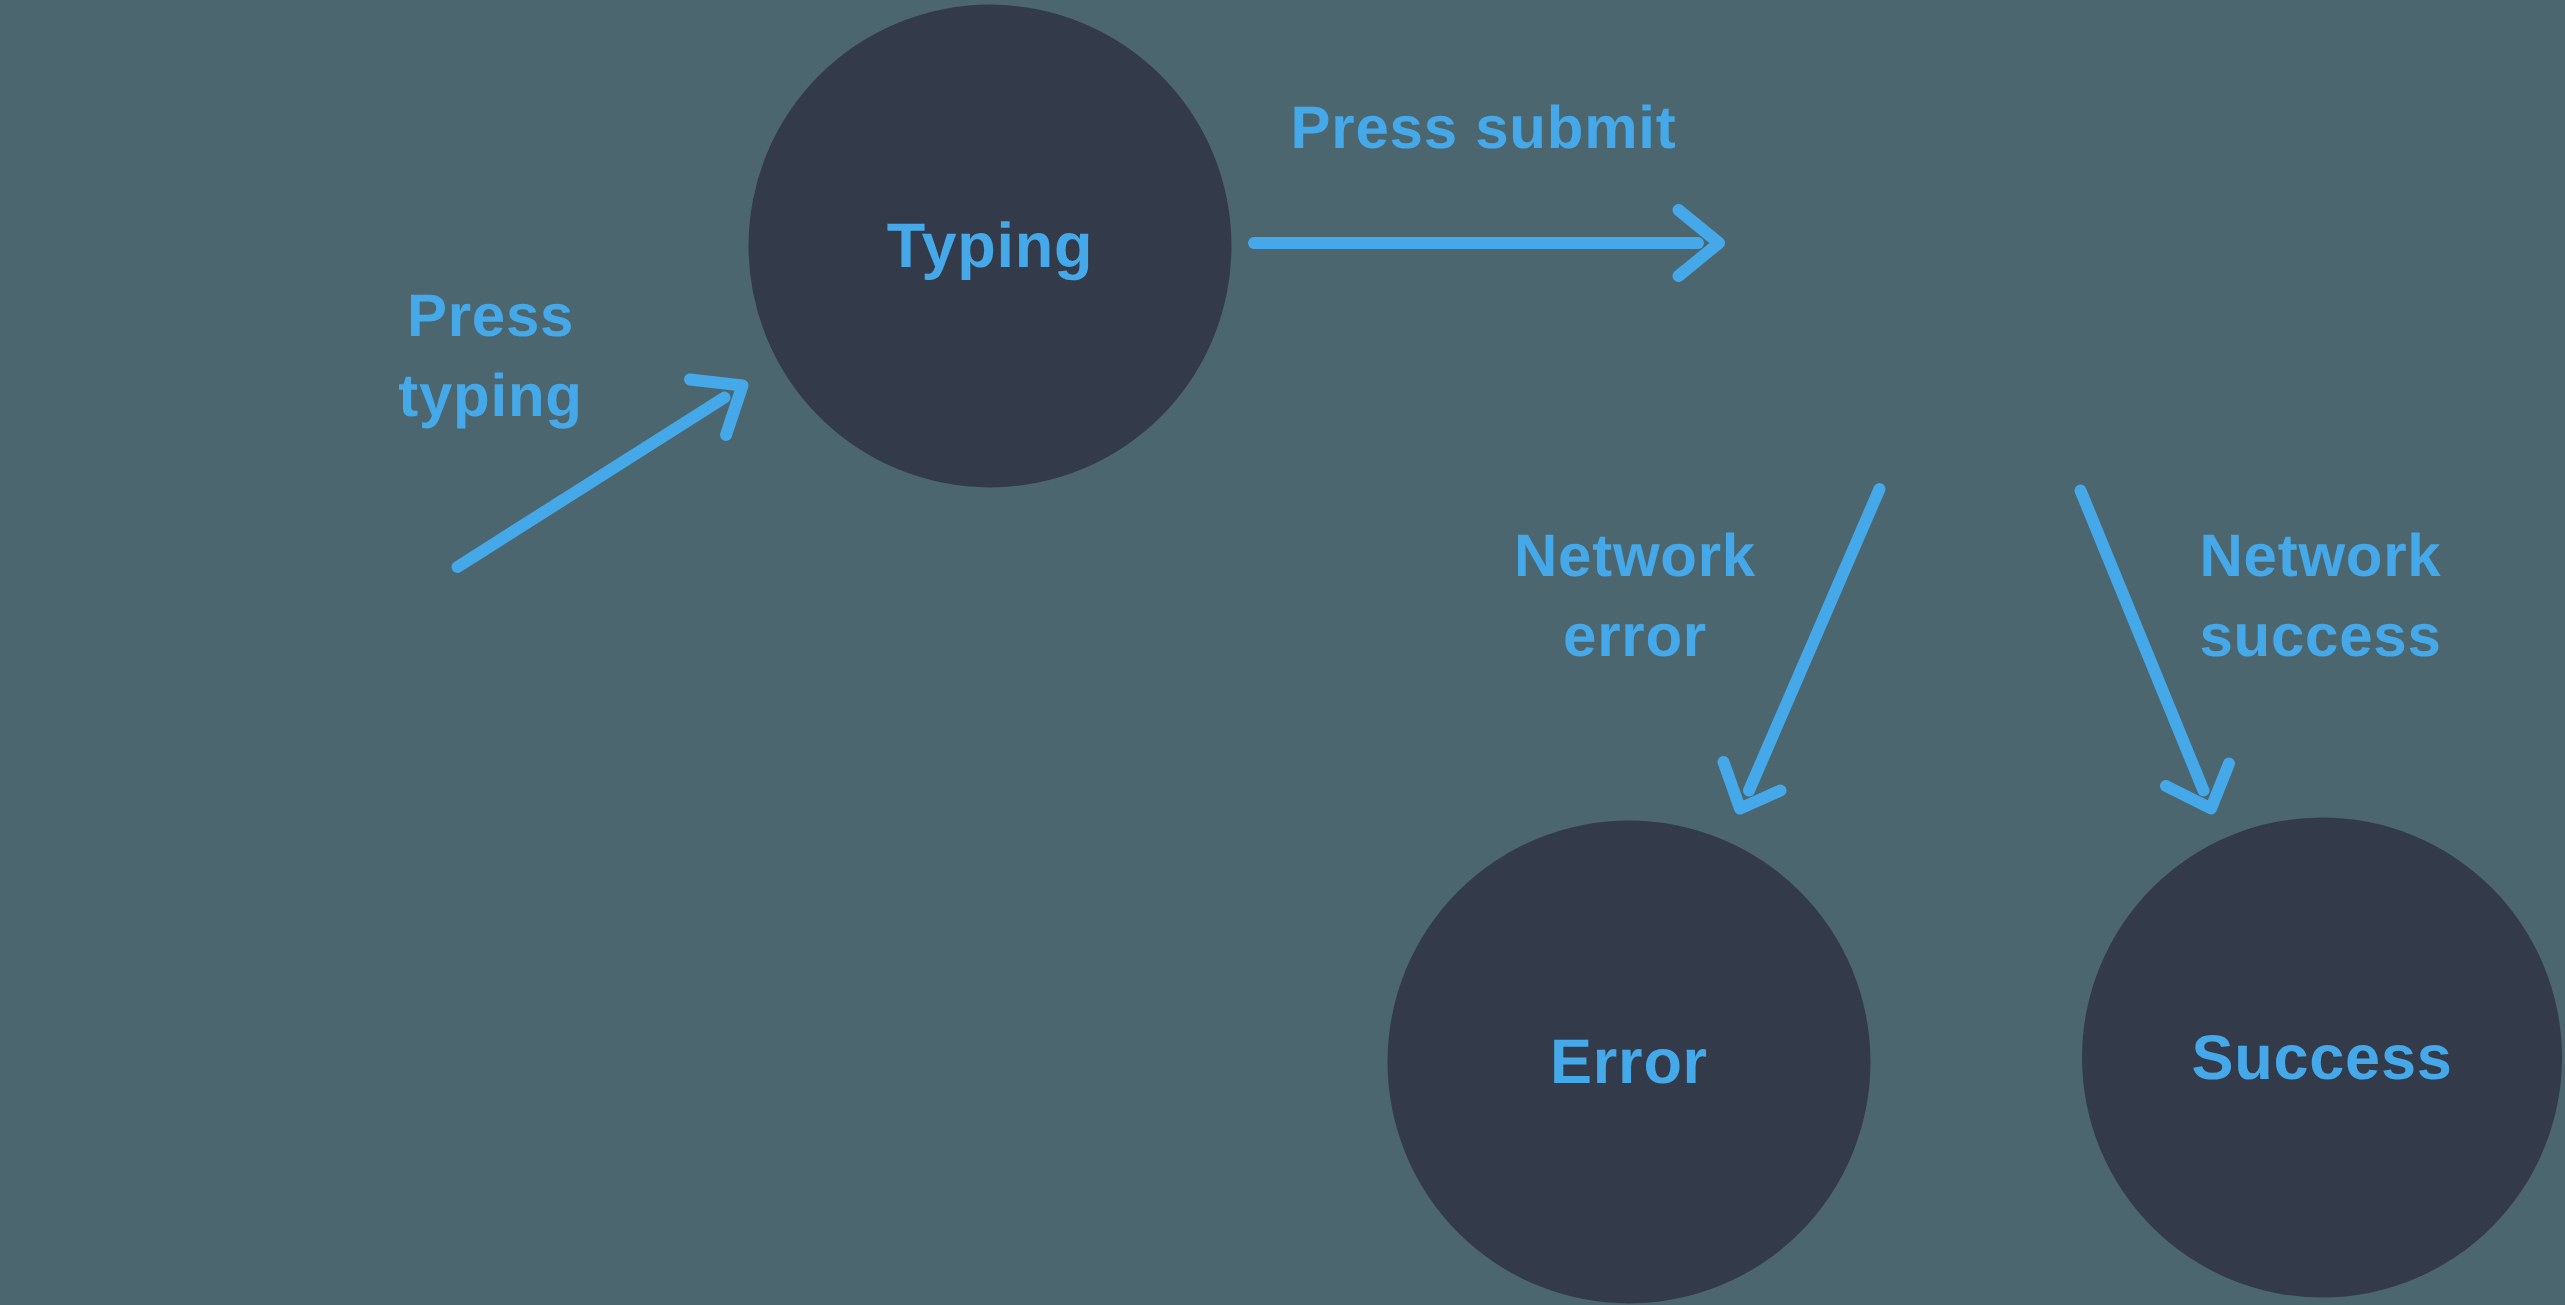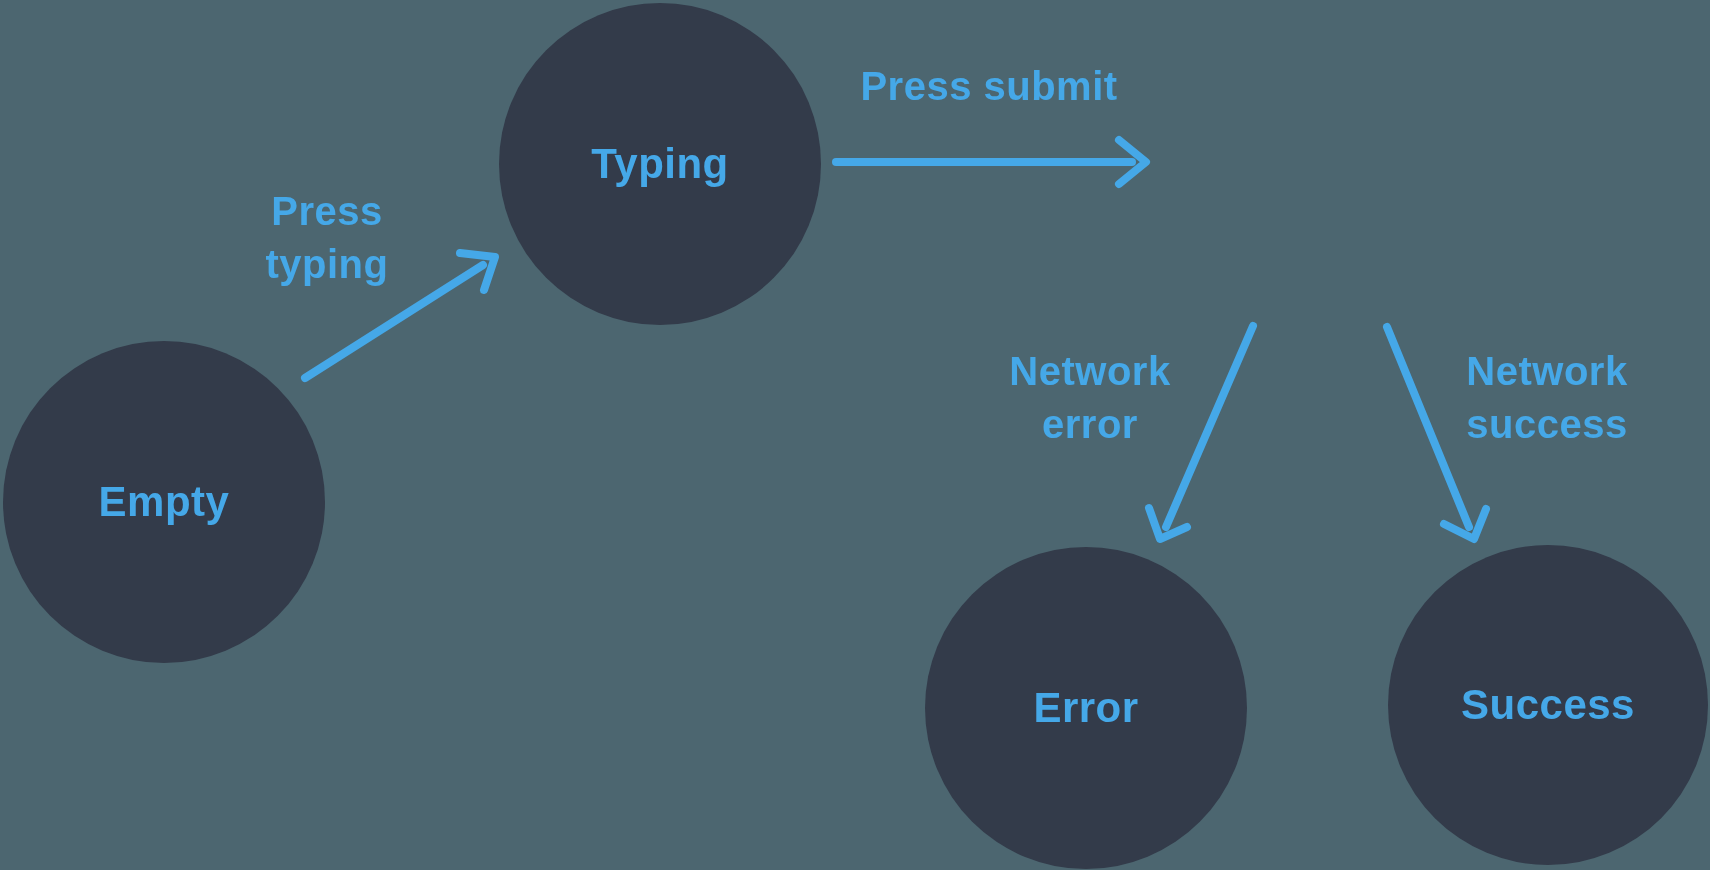--- a/index.html
+++ b/index.html
@@ -86,23 +86,20 @@
     <g>
       <path d="M1253,326 L1166,527"></path>
       <path d="M1149,508 L1160,539 L1187,527"></path>
     </g>
     <g>
       <path d="M1387,327 L1469,527"></path>
       <path d="M1444,524 L1474,539 L1486,509"></path>
     </g>
   </svg>
 
-  <div class="state state-empty">
-    <span class="state-label">Empty</span>
-  </div>
 
   <div class="state state-typing">
     <span class="state-label">Typing</span>
   </div>
 
 
   <div class="state state-error">
     <span class="state-label">Error</span>
   </div>
 

